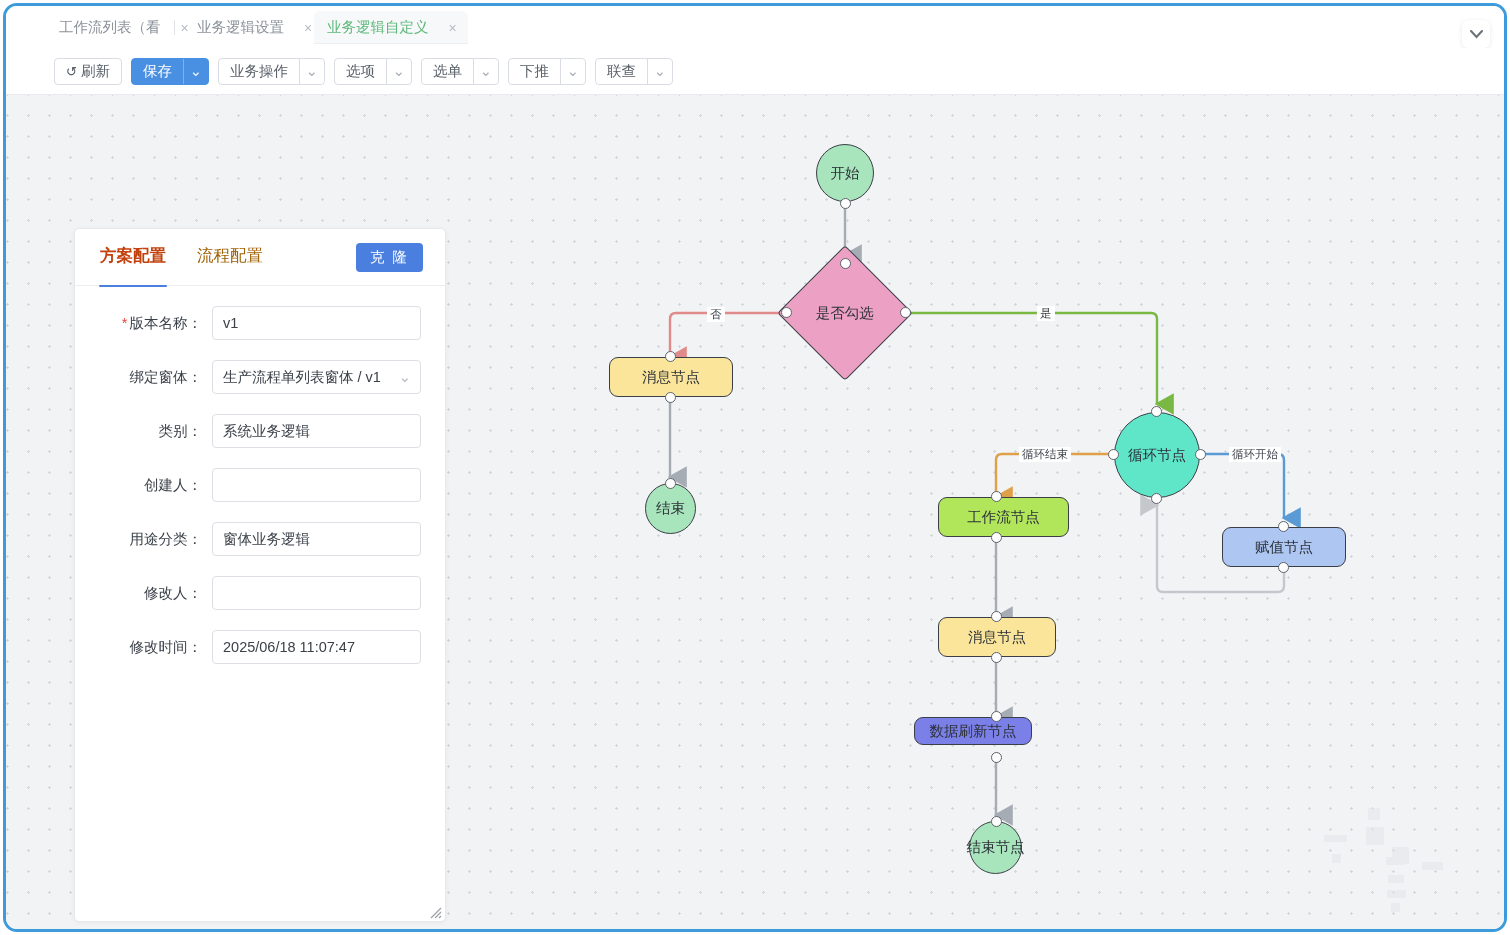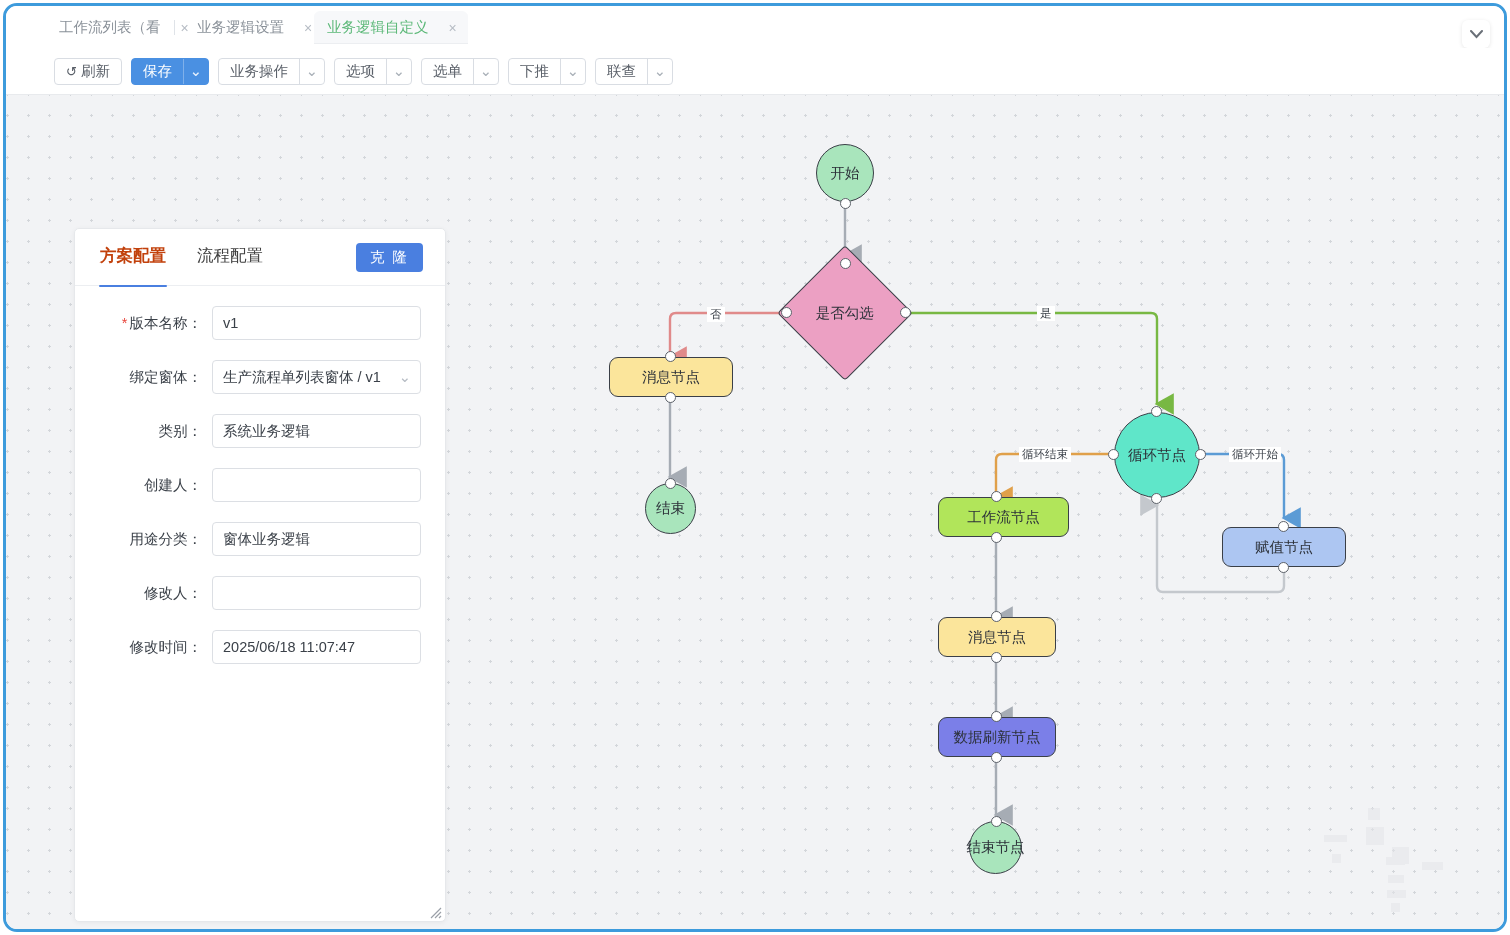--- a/index.html
+++ b/index.html
@@ -102,21 +102,21 @@
     background: #ffffff;
     border: 1px solid #e6e8eb;
     border-radius: 5px;
     box-shadow: 0 1px 5px rgba(0,0,0,.05);
   }
   #panel-tabs {
     position: relative; height: 57px;
     border-bottom: 1px solid #eceef1;
     display: flex; align-items: center; padding-left: 25px; gap: 31px;
   }
-  .ptab { font-size: 16.5px; color: #404040; cursor: pointer; position: relative; padding-bottom: 2px; }
+  .ptab { font-size: 16.5px; color: #a16207; cursor: pointer; position: relative; padding-bottom: 2px; }
   .ptab.active { color: #c2410c; font-weight: bold; }
   .ptab.active::after {
     content: ""; position: absolute; left: -1px; right: -1px; bottom: -18px;
     height: 2.5px; background: #4a7fe0; border-radius: 2px;
   }
   #clone-btn {
     position: absolute; right: 22px; top: 14px;
     height: 29px; padding: 0 14px;
     background: #4a7fe0; color: #ffffff;
     border: none; border-radius: 4px;
@@ -342,21 +342,21 @@
     </div>
     <div class="port" style="left:985px; top:396px;"></div>
     <div class="port" style="left:985px; top:437px;"></div>
 
     <div class="node rect" style="left:932px; top:522px; width:118px; height:40px; background:#fbe59b;">
       <span class="nlabel">消息节点</span>
     </div>
     <div class="port" style="left:985px; top:516px;"></div>
     <div class="port" style="left:985px; top:557px;"></div>
 
-    <div class="node rect" style="left:932px; top:622px; width:118px; height:40px; background:#7b7fe8;text-align:center;">
+    <div class="node rect" style="left:908px; top:622px; width:118px; height:28px; background:#7b7fe8;text-align:center;">
       <span class="nlabel">数据刷新节点</span>
     </div>
     <div class="port" style="left:985px; top:616px;"></div>
     <div class="port" style="left:985px; top:657px;"></div>
 
     <div class="node circle" style="left:963px; top:726px; width:53px; height:53px; background:#a9e5bc; overflow:visible;">
       <span class="nlabel">结束节点</span>
     </div>
     <div class="port" style="left:985px; top:721px;"></div>
 

